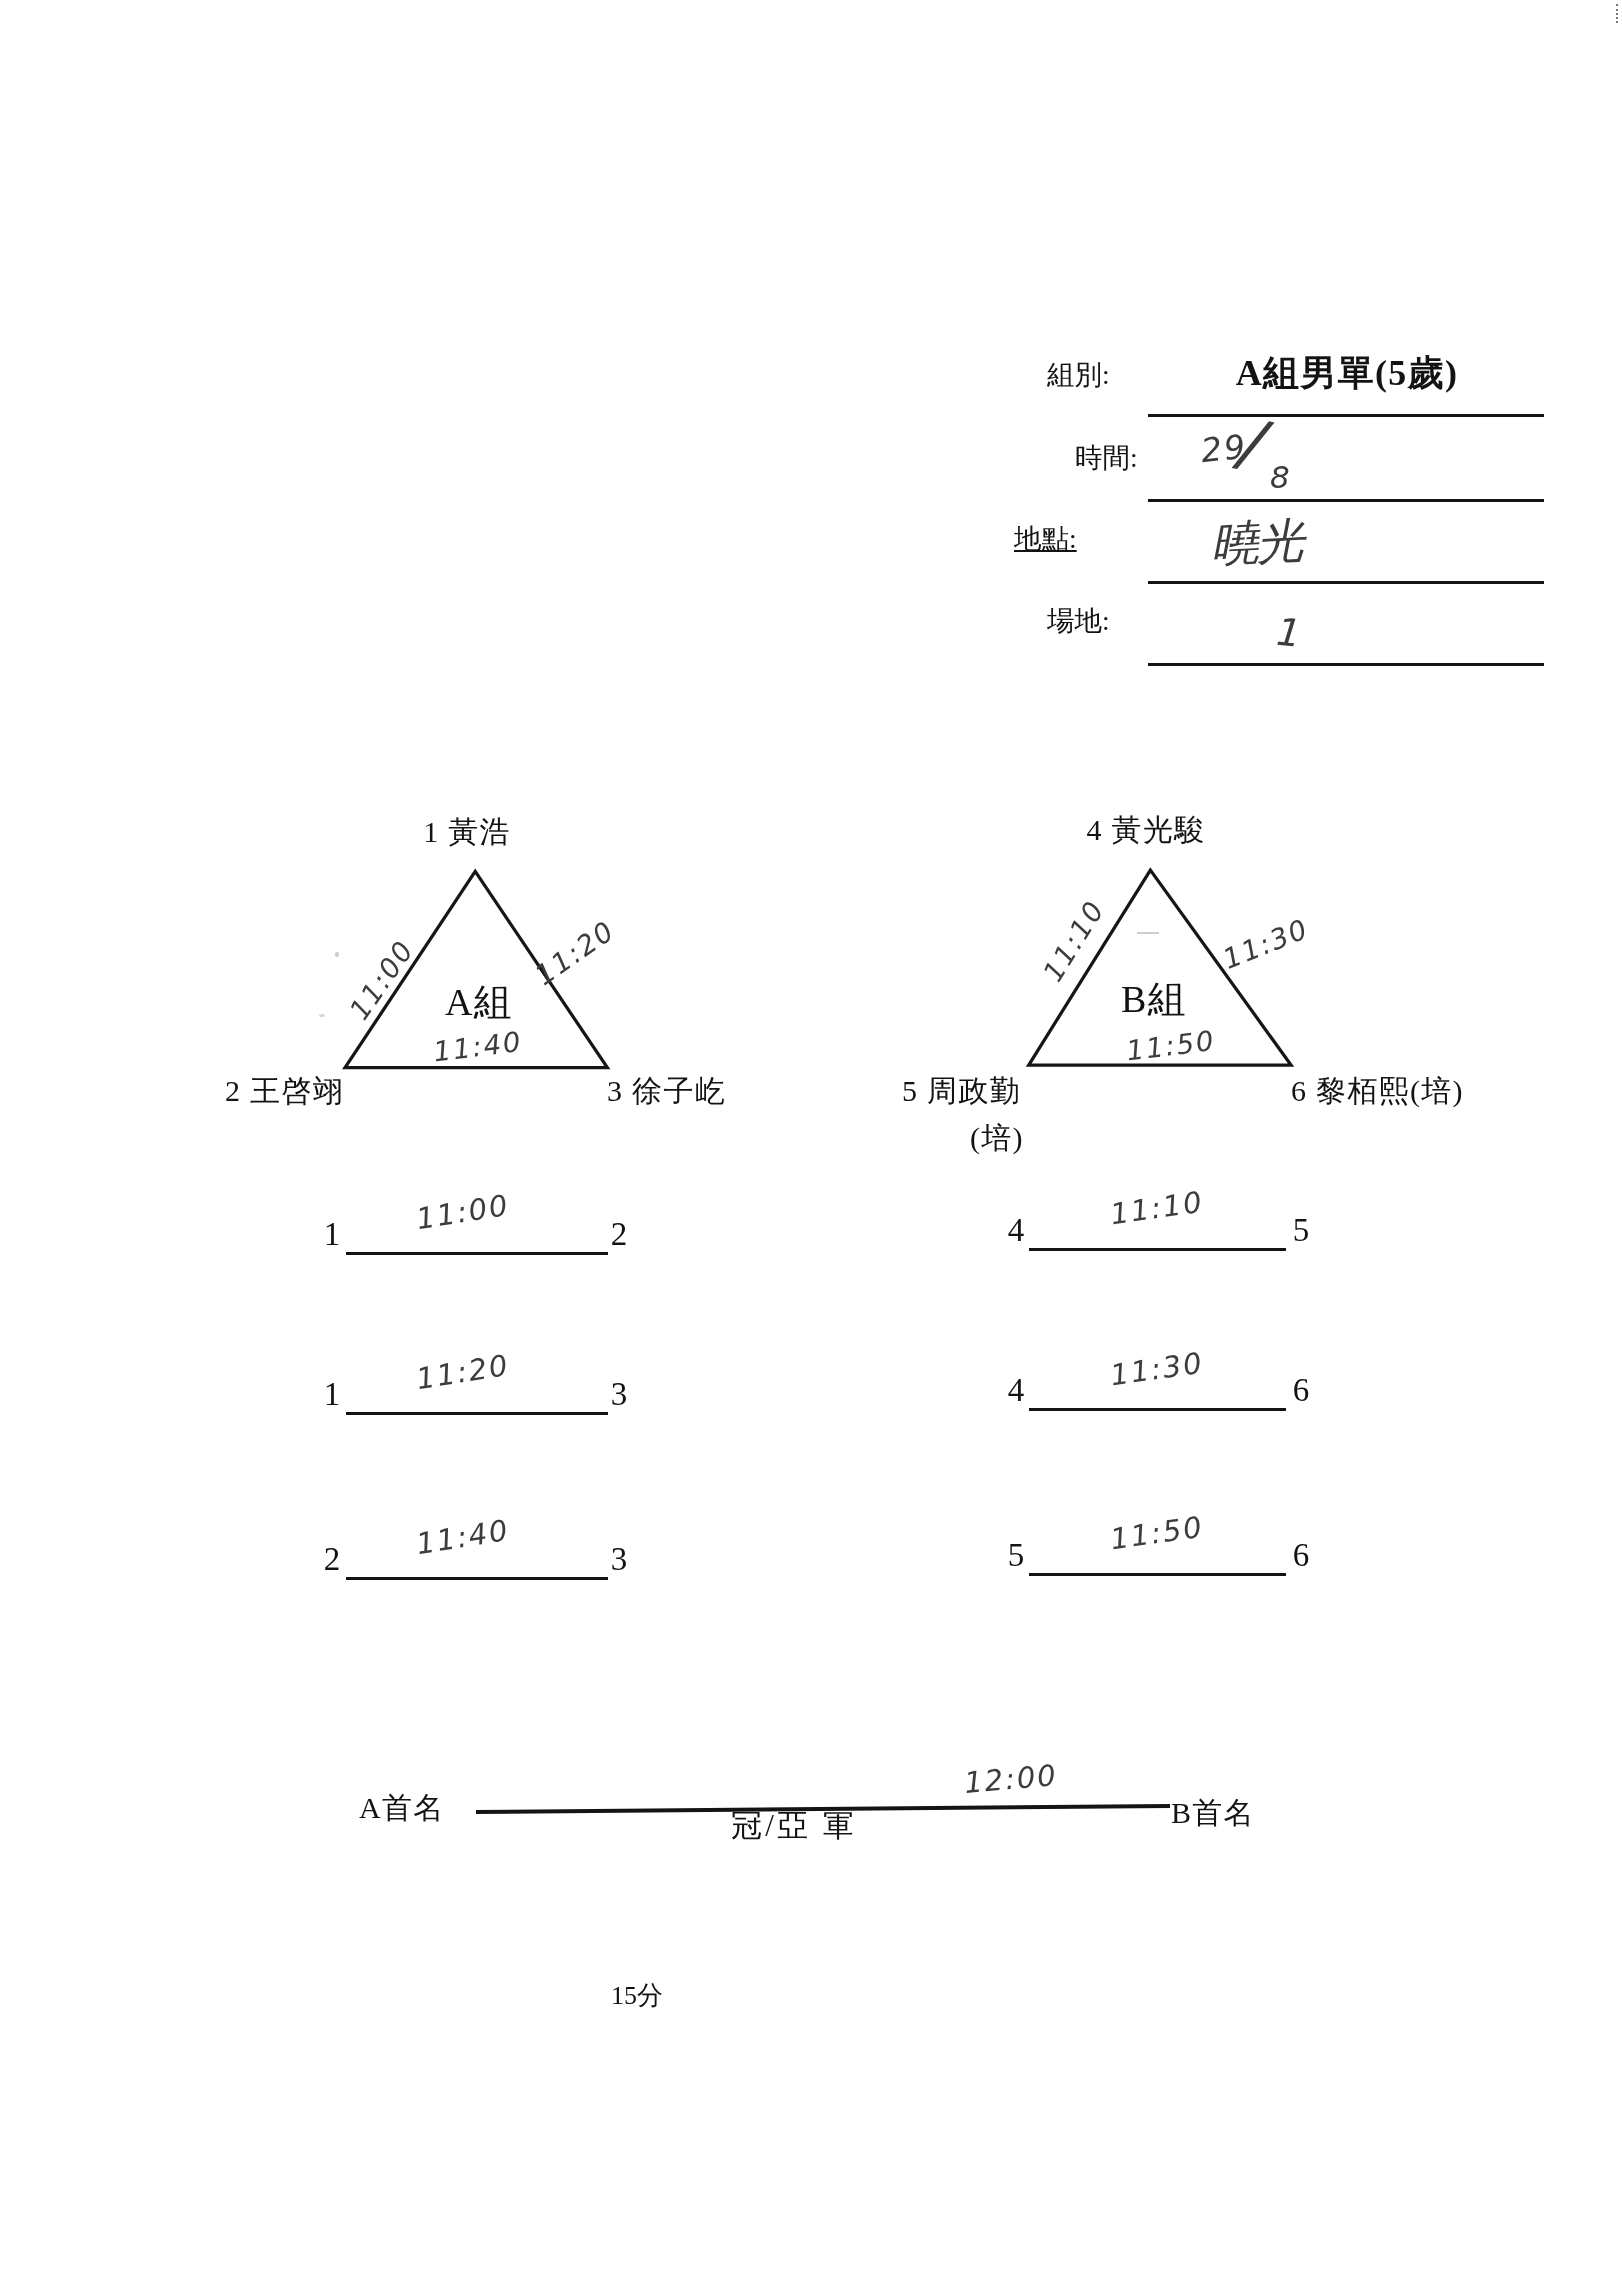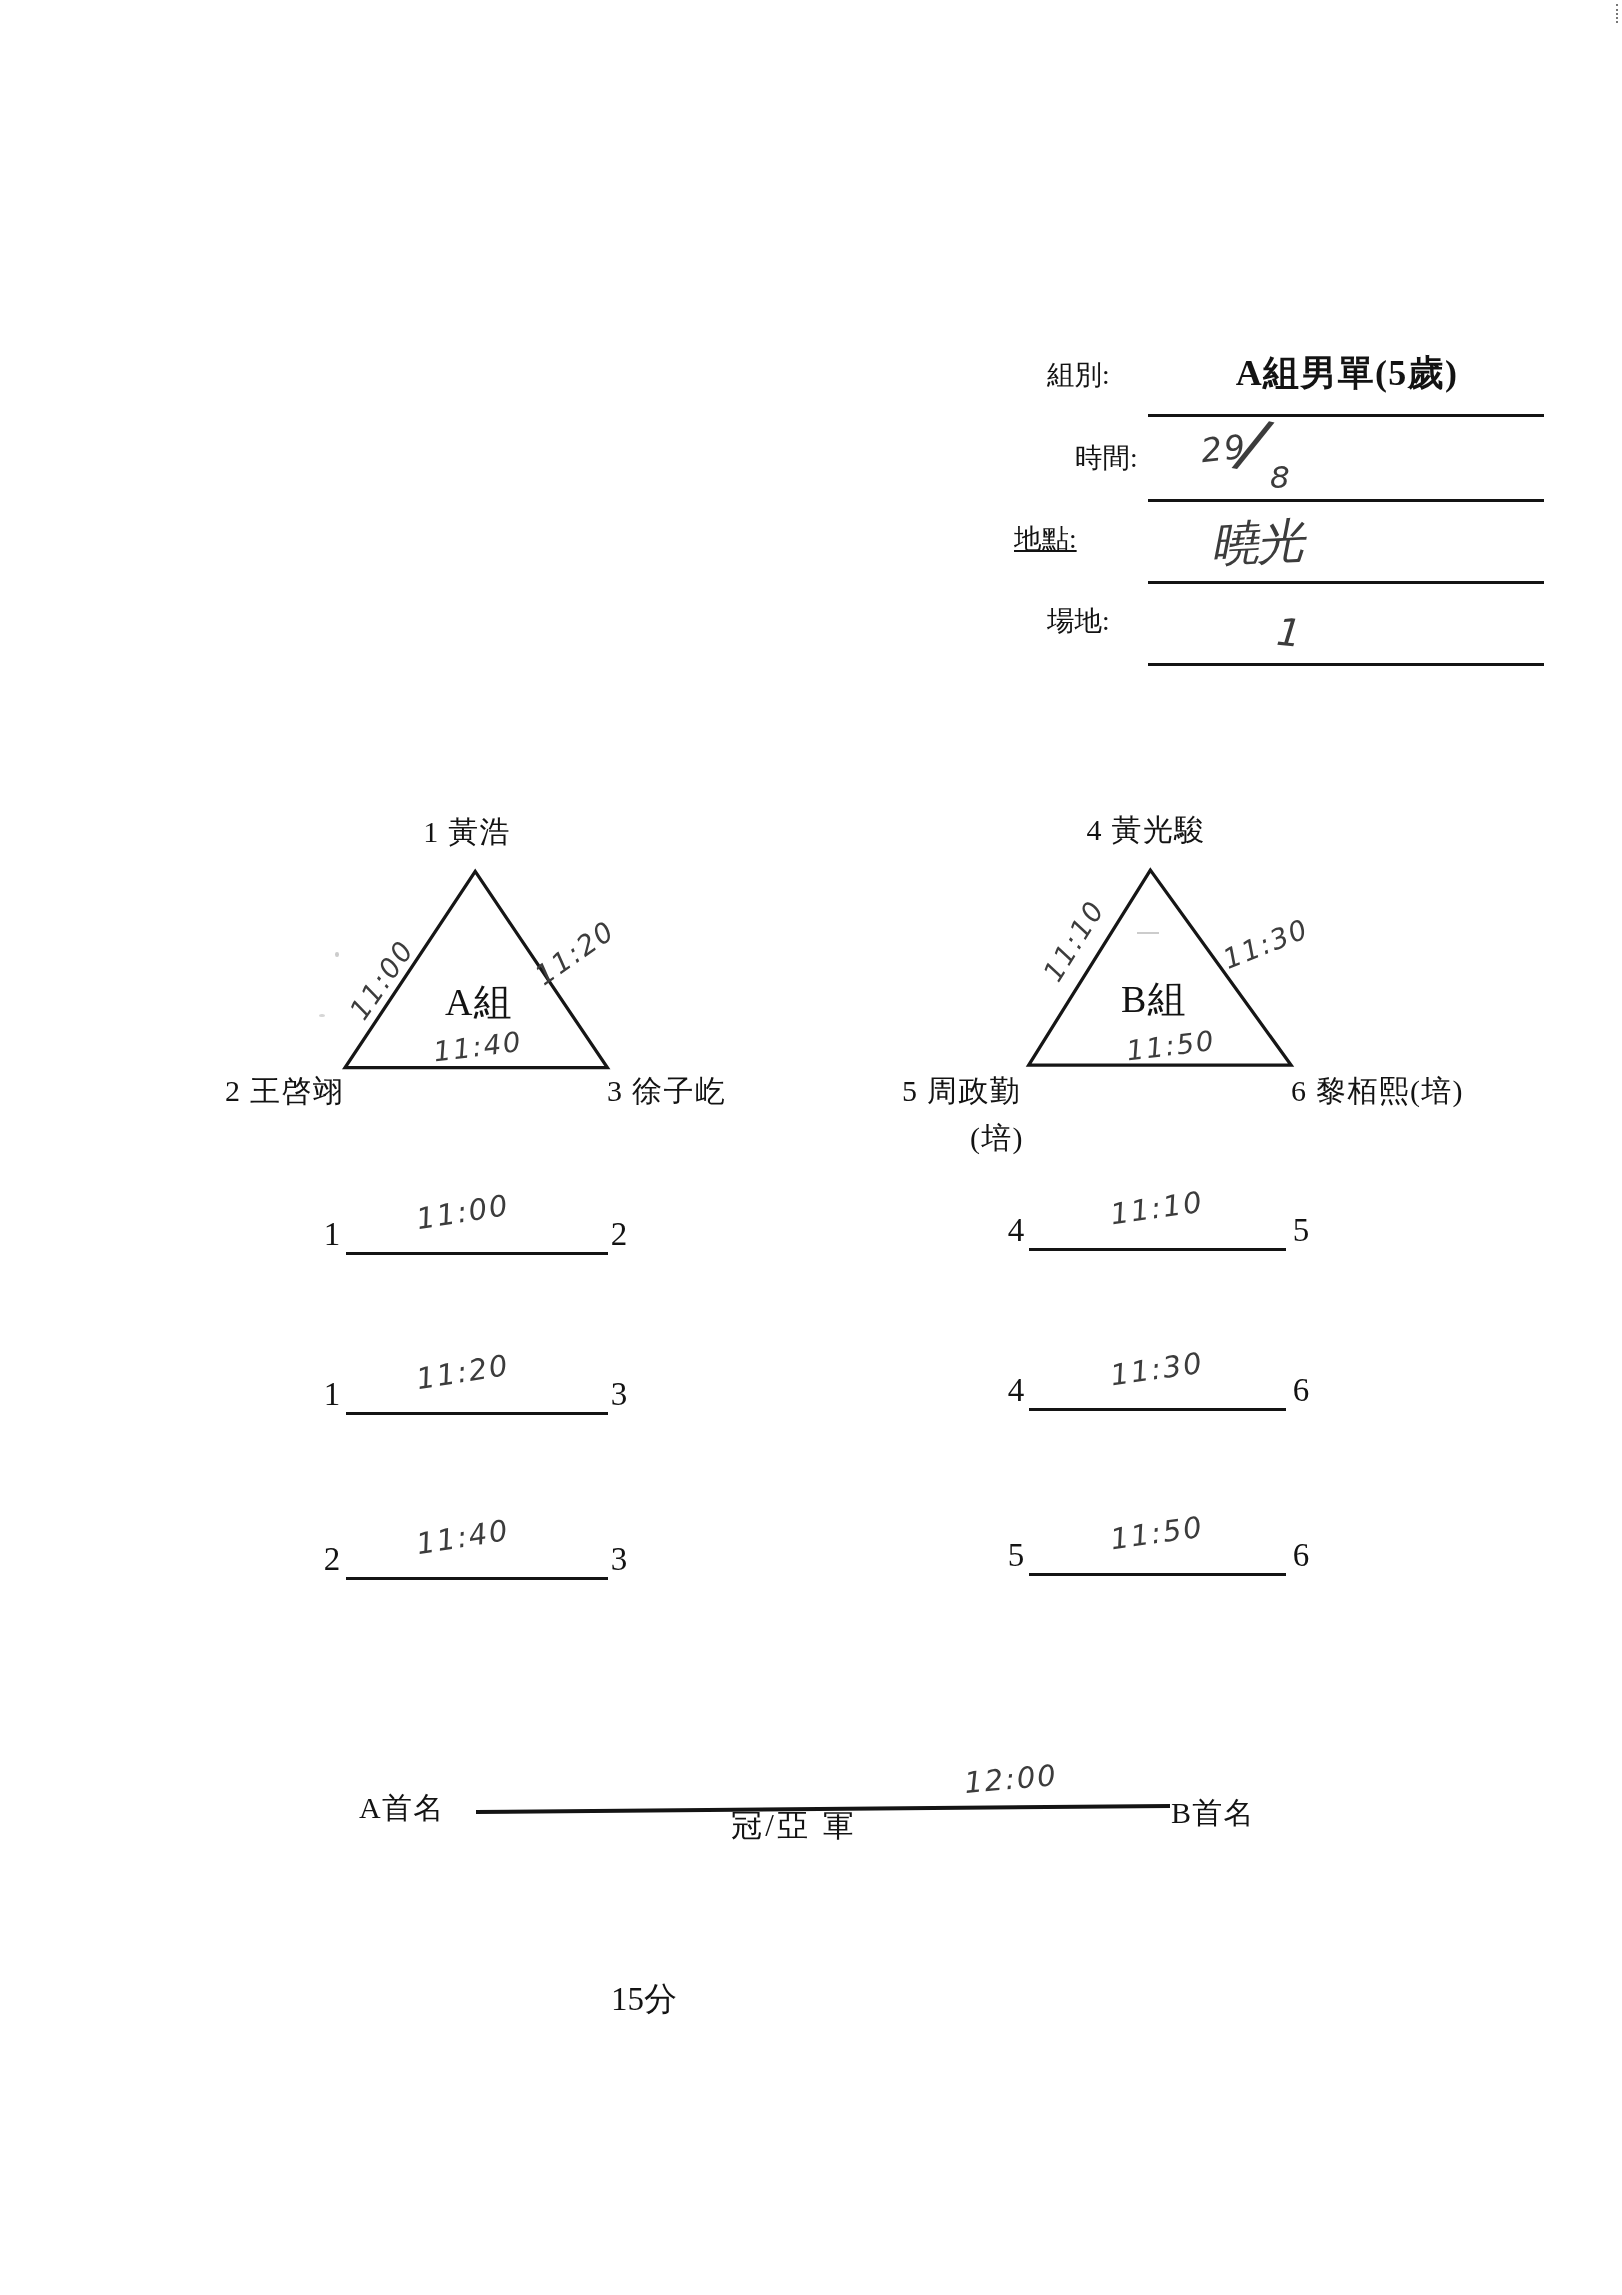--- a/index.html
+++ b/index.html
@@ -113,21 +113,21 @@
   </div>
 
   <div>
     <div class="abs printed pname" style="left:359px;top:1793px;">A首名</div>
     <div class="rule" style="left:476px;top:1807px;width:694px;height:3.9px;transform:rotate(-0.5deg);"></div>
     <div class="abs cx printed" style="left:794px;top:1762px;font-size:31px;letter-spacing:3.3px;margin-top:48px;">冠/亞 軍</div>
     <div class="abs cx hand mtime" style="left:1011px;top:1765px;transform:translateX(-50%) rotate(-5deg);">12:00</div>
     <div class="abs printed pname" style="left:1171px;top:1798px;">B首名</div>
   </div>
 
-  <div class="abs printed" style="left:611px;top:1983px;font-size:33px;">15分</div>
+  <div class="abs printed" style="left:611px;top:1983px;font-size:26px;">15分</div>
 
   <div class="artifact" style="left:1616px;top:3.9px;width:0px;height:19.6px;border-left:2px dotted #777;"></div>
   <div class="artifact" style="left:335px;top:952px;width:3.9px;height:4.6px;background:#999;opacity:.5;border-radius:50%;"></div>
   <div class="artifact" style="left:319px;top:1014px;width:5.9px;height:3.3px;background:#999;opacity:.4;border-radius:50%;"></div>
   <div class="artifact" style="left:1137px;top:932px;width:22px;height:2px;background:#aaa;opacity:.6;"></div>
 
 </div>
 
 
 </body></html>

